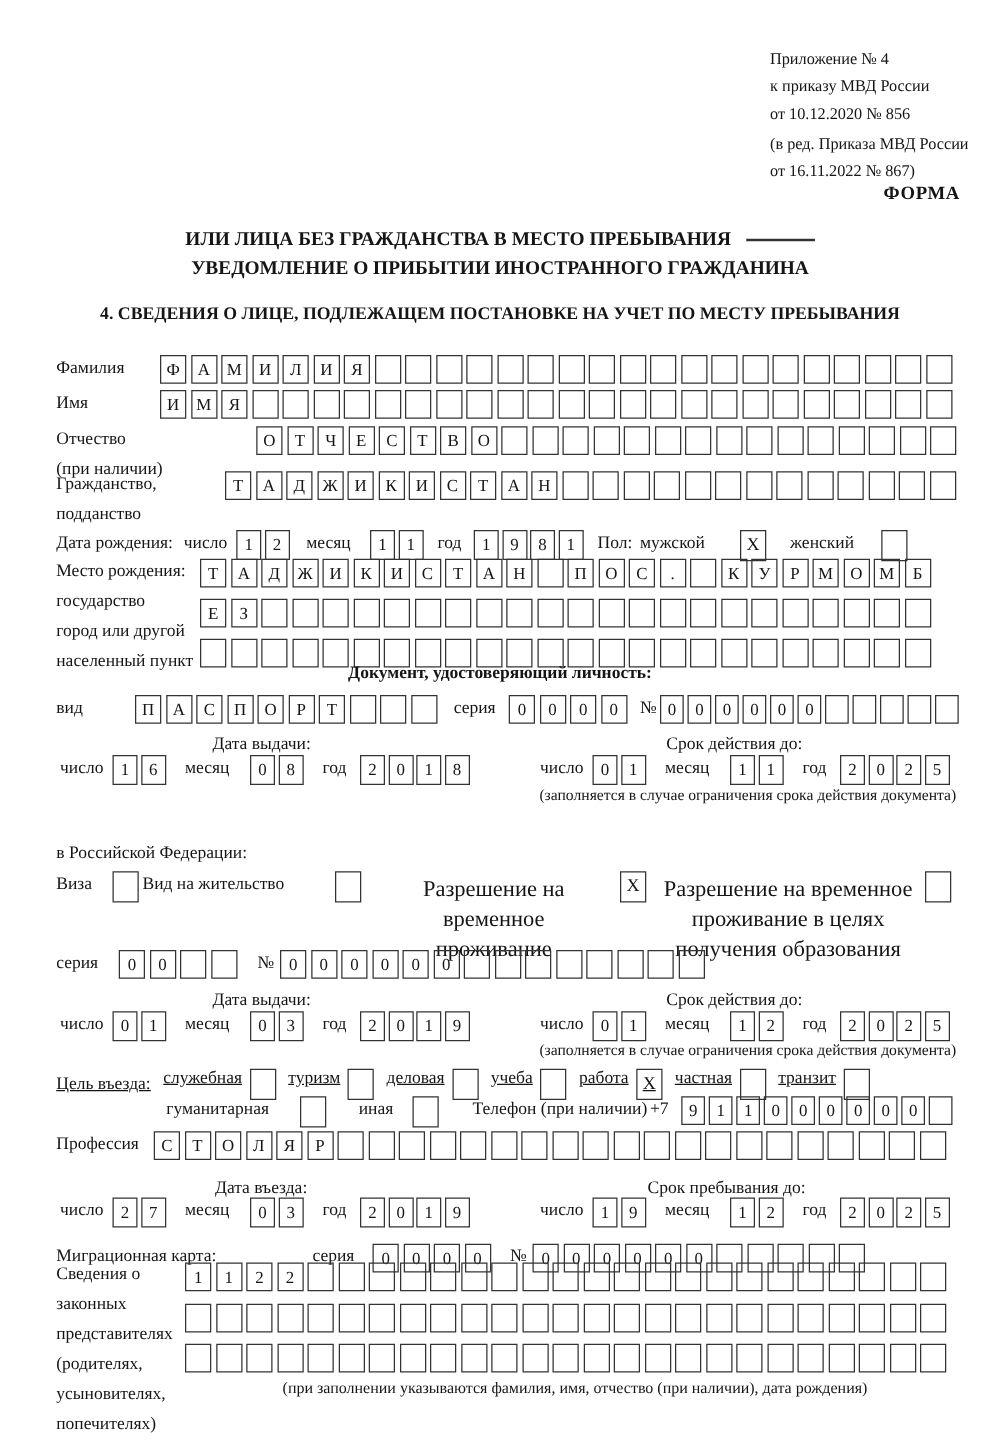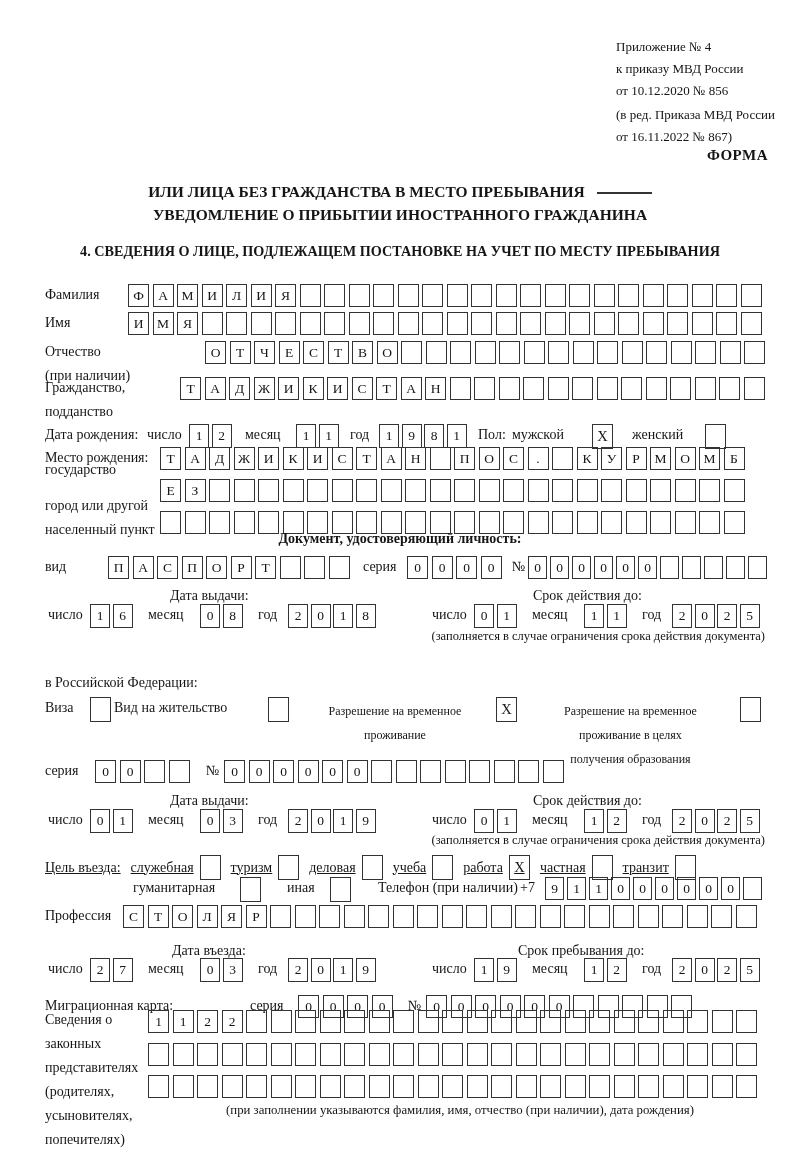--- a/index.html
+++ b/index.html
@@ -24,26 +24,26 @@
   .row>.lbl{top:3px;}
 
   .boxes{display:flex;}
   .cell{flex:none;width:21px;height:23px;border:1.5px solid #333;box-sizing:border-box;
         margin-right:3.5px;display:flex;align-items:center;justify-content:center;font-size:13.5px;}
   .boxes.date .cell{width:20px;height:24px;margin-right:2.5px;}
   .boxes.tight .cell{width:19px;margin-right:3px;}
 
   .cb{flex:none;width:21px;height:25px;border:1.5px solid #333;box-sizing:border-box;
       display:flex;align-items:center;justify-content:center;font-size:14.5px;}
-  .opt2{position:absolute;top:2px;text-align:center;font-size:12px;line-height:24px;}
+  .opt2{position:absolute;top:2px;text-align:center;font-size:18px;line-height:24px;}
   .note-r{position:absolute;right:35px;font-size:12.5px;white-space:nowrap;}
   .plain{position:absolute;left:45px;font-size:14px;white-space:nowrap;}
 
   .flexrow{position:absolute;display:flex;align-items:center;gap:10px;font-size:14px;white-space:nowrap;text-decoration:underline;}
-  .opt{display:flex;align-items:center;gap:6px;}
+  .opt{display:flex;gap:6px;}
 
   .footnote{position:absolute;left:140px;top:1103px;width:640px;text-align:center;font-size:12.8px;}
 </style>
 </head>
 <body>
 
 <div class="page">
 
   <div class="appendix">
     <div>Приложение № 4</div>
@@ -211,21 +211,21 @@
       </span>
     <span class="lbl" style="left:478px">Пол:</span>
     <span class="lbl" style="left:512px">мужской</span>
     <span class="cb" style="left:592px">X</span>
     <span class="lbl" style="left:632px">женский</span>
     <span class="cb" style="left:705px"></span>
   </div>
 
   <div class="row" style="top:447px;height:100px">
     <span class="lbl" style="left:45px;top:3px">Место рождения:</span>
-    <span class="lbl" style="left:45px;top:15px">государство</span>
+    <span class="lbl" style="left:45px;top:27px">государство</span>
     <span class="lbl" style="left:45px;top:51px">город или другой</span>
     <span class="lbl" style="left:45px;top:75px">населенный пункт</span>
     <span class="boxes" style="left:160px;top:0">
         <span class="cell">Т</span>
         <span class="cell">А</span>
         <span class="cell">Д</span>
         <span class="cell">Ж</span>
         <span class="cell">И</span>
         <span class="cell">К</span>
         <span class="cell">И</span>

